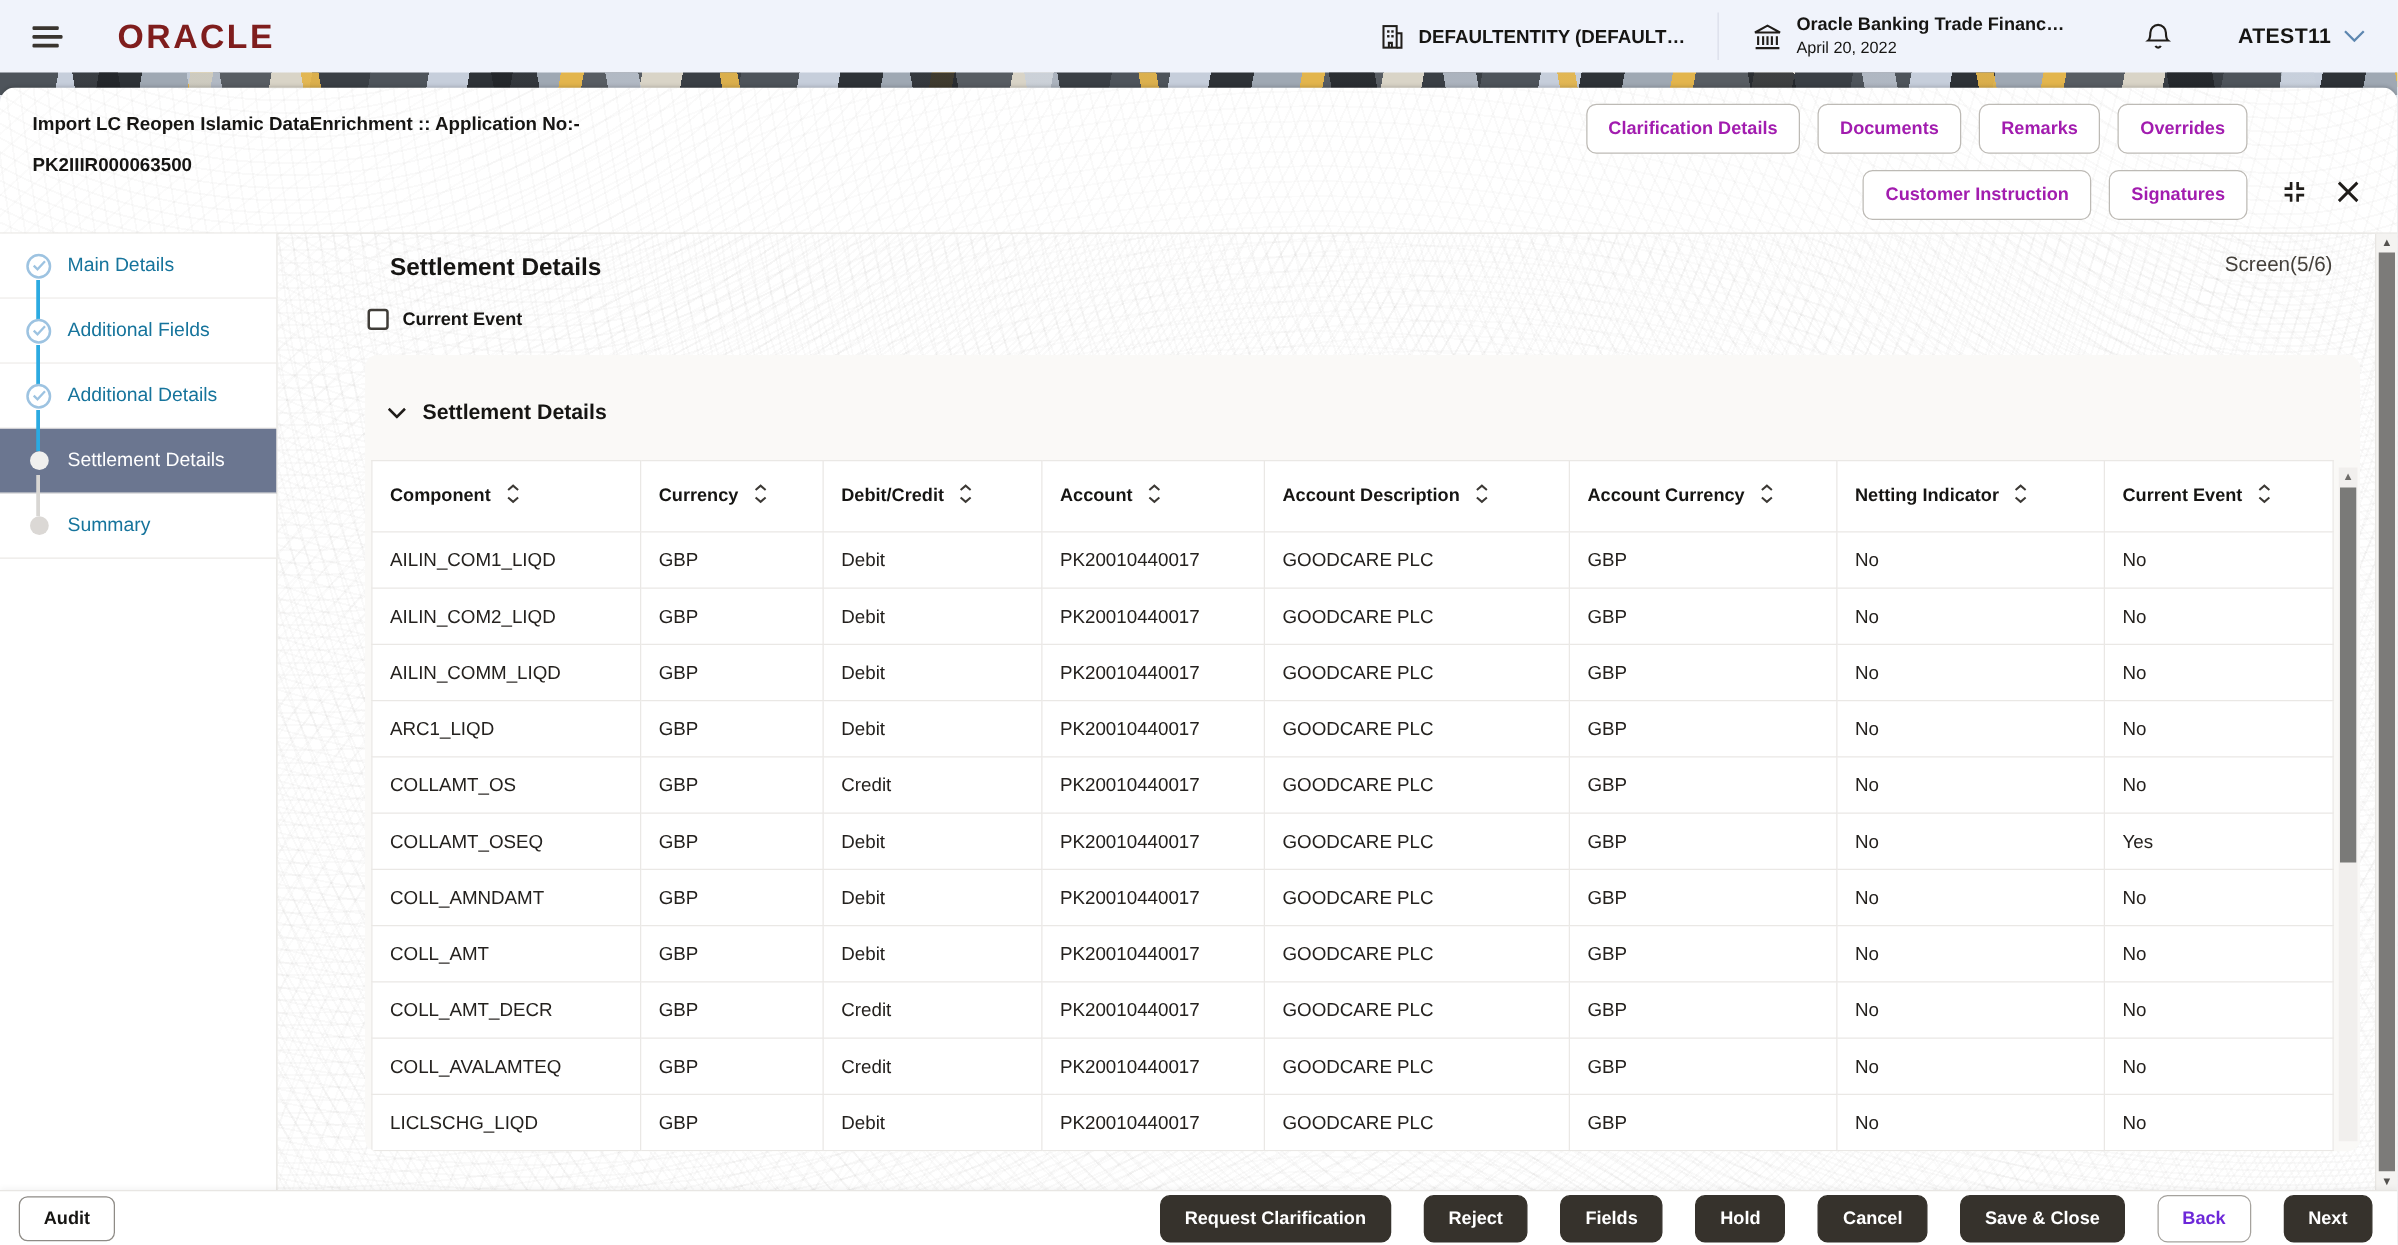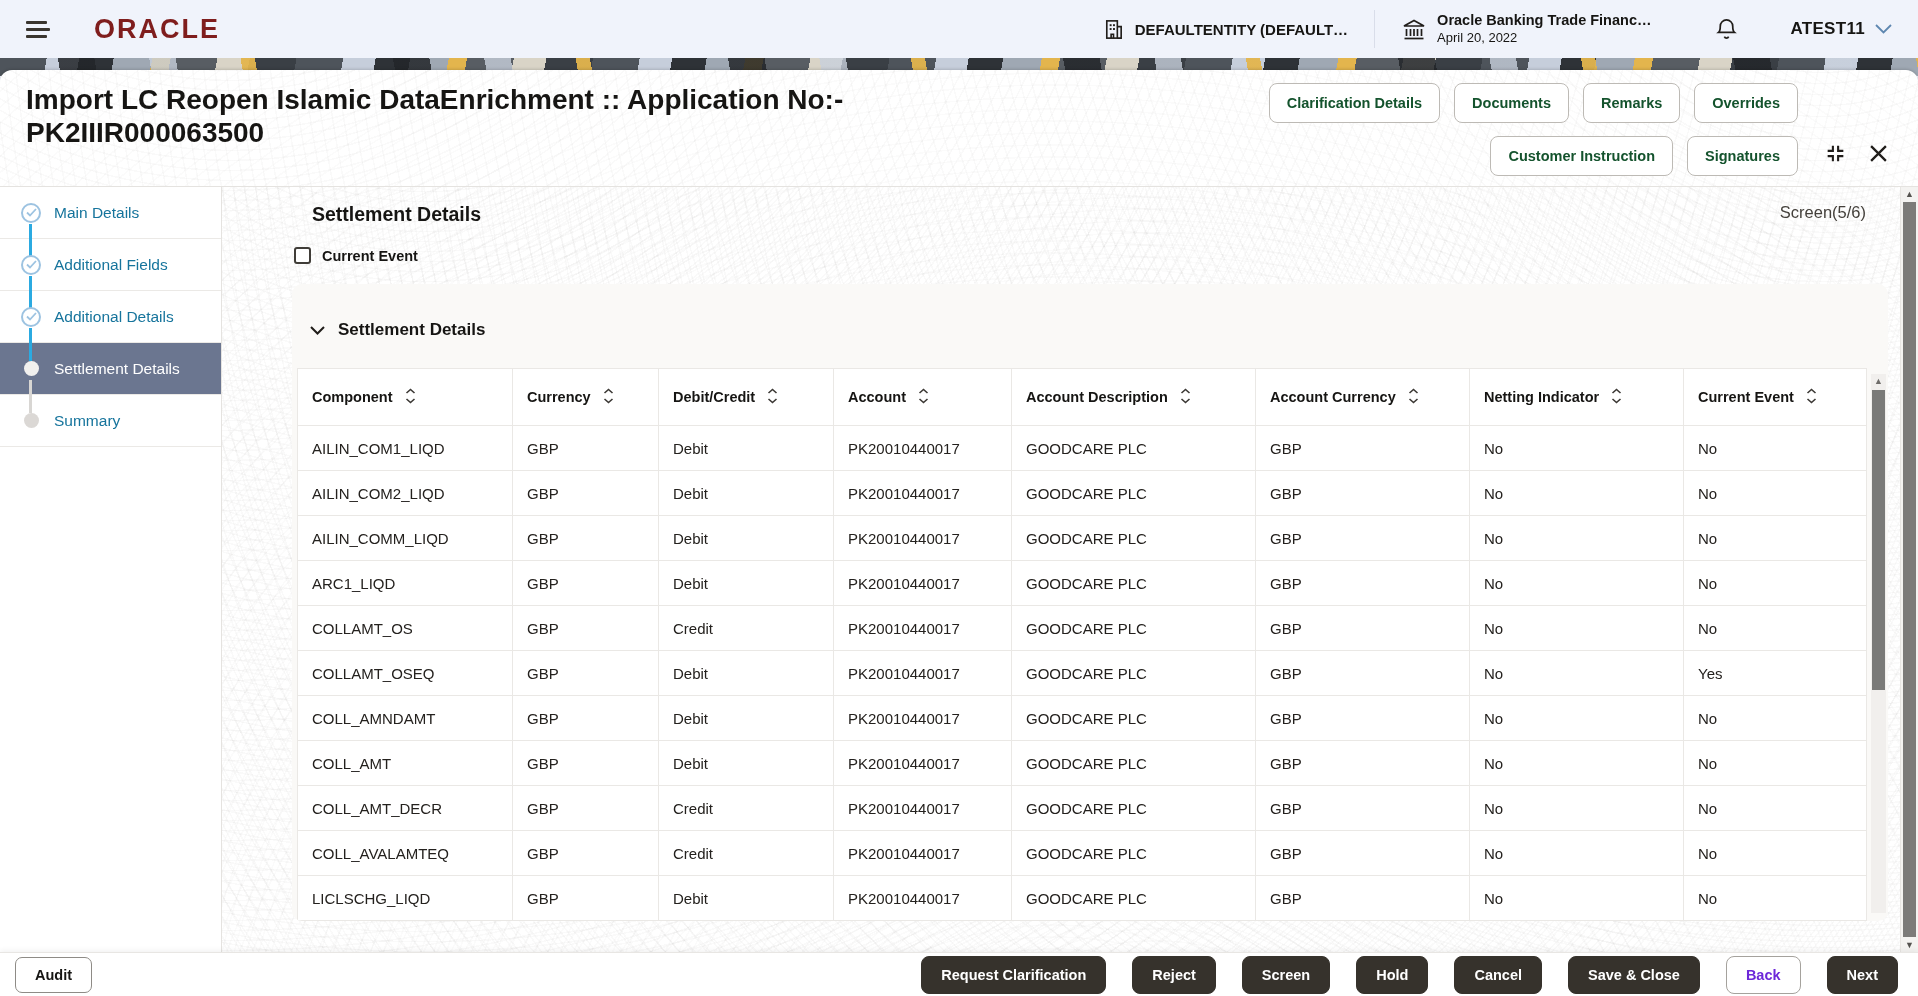--- a/index.html
+++ b/index.html
@@ -48,25 +48,25 @@
   }
   .wm {
     background-image:
       repeating-radial-gradient(circle at 12% -40%, rgba(90,85,80,.03) 0 1.5px, transparent 1.5px 10px),
       repeating-radial-gradient(circle at 55% 130%, rgba(90,85,80,.025) 0 1.5px, transparent 1.5px 12px),
       repeating-radial-gradient(circle at 95% -20%, rgba(90,85,80,.03) 0 1.5px, transparent 1.5px 11px);
   }
 
   
   .titlebar { height:116px; display:flex; padding:13px 24px 0 26px; flex:0 0 auto; }
-  .page-title { font-size:28px; font-weight:700; line-height:33px; max-width:900px; }
+  .page-title { font-size:15px; font-weight:700; line-height:33px; max-width:900px; }
   .title-actions { margin-left:auto; display:flex; flex-direction:column; align-items:flex-end; gap:13px; }
   .btn-row { display:flex; gap:14px; }
   .btn-outline {
-    background:#fff; border:1px solid #BDBAB5; border-radius:8px; color:#14532d;
+    background:#fff; border:1px solid #BDBAB5; border-radius:8px; color:#a21caf;
     font-family:inherit; font-size:14.5px; font-weight:700; padding:0 17px; height:40px; cursor:pointer;
   }
   .win-icons { display:flex; align-items:center; gap:22px; margin:38px 6px 0 26px; }
   .win-icons .icn { cursor:pointer; display:flex; }
 
   
   .body-row { flex:1 1 auto; display:flex; border-top:1px solid #E5E3E0; position:relative; min-height:0; }
 
   
   .sidebar { width:222px; flex:0 0 auto; border-right:1px solid #E5E3E0; background:#fff; }
@@ -523,21 +523,21 @@
         <div class="thumb"></div>
         <div class="arr down">▼</div>
       </div>
     </div>
 
     <footer class="footbar wm">
       <button class="btn-audit">Audit</button>
       <div class="foot-right" id="foot-right">
           <button class="btn-dark">Request Clarification</button>
           <button class="btn-dark">Reject</button>
-          <button class="btn-dark">Screen</button>
+          <button class="btn-dark">Fields</button>
           <button class="btn-dark">Hold</button>
           <button class="btn-dark">Cancel</button>
           <button class="btn-dark">Save &amp; Close</button>
           <button class="btn-light">Back</button>
           <button class="btn-dark">Next</button>
         </div>
     </footer>
 
   </div>
 </div>

